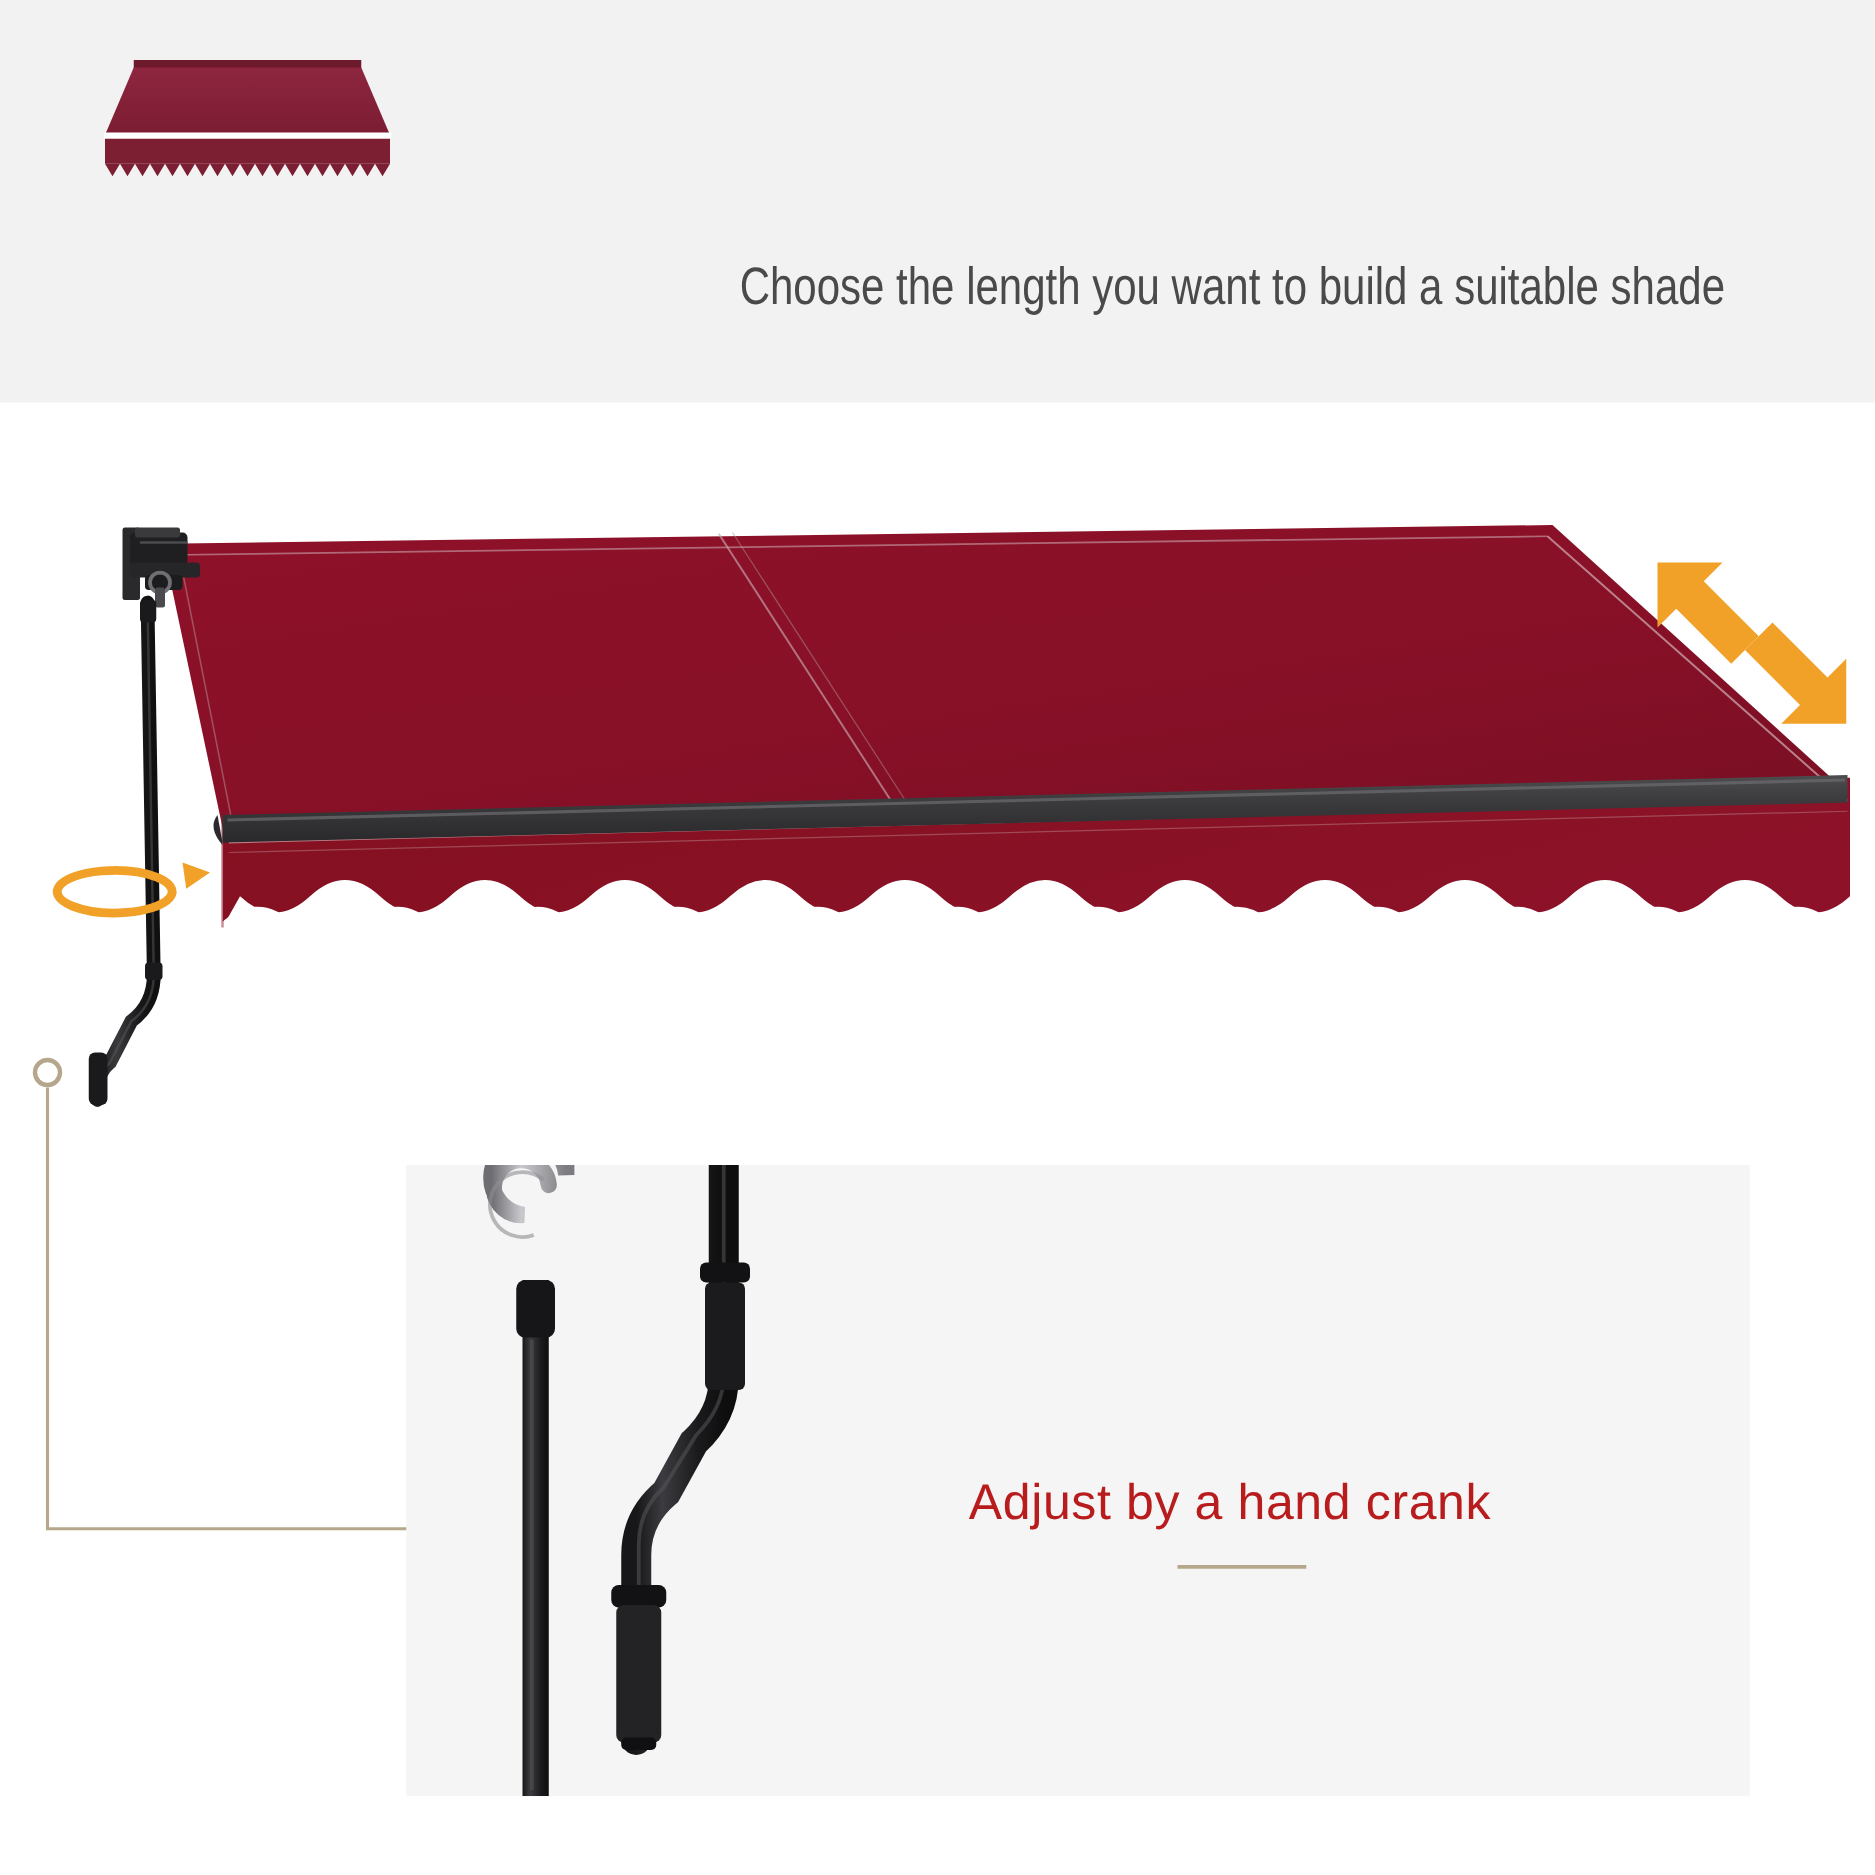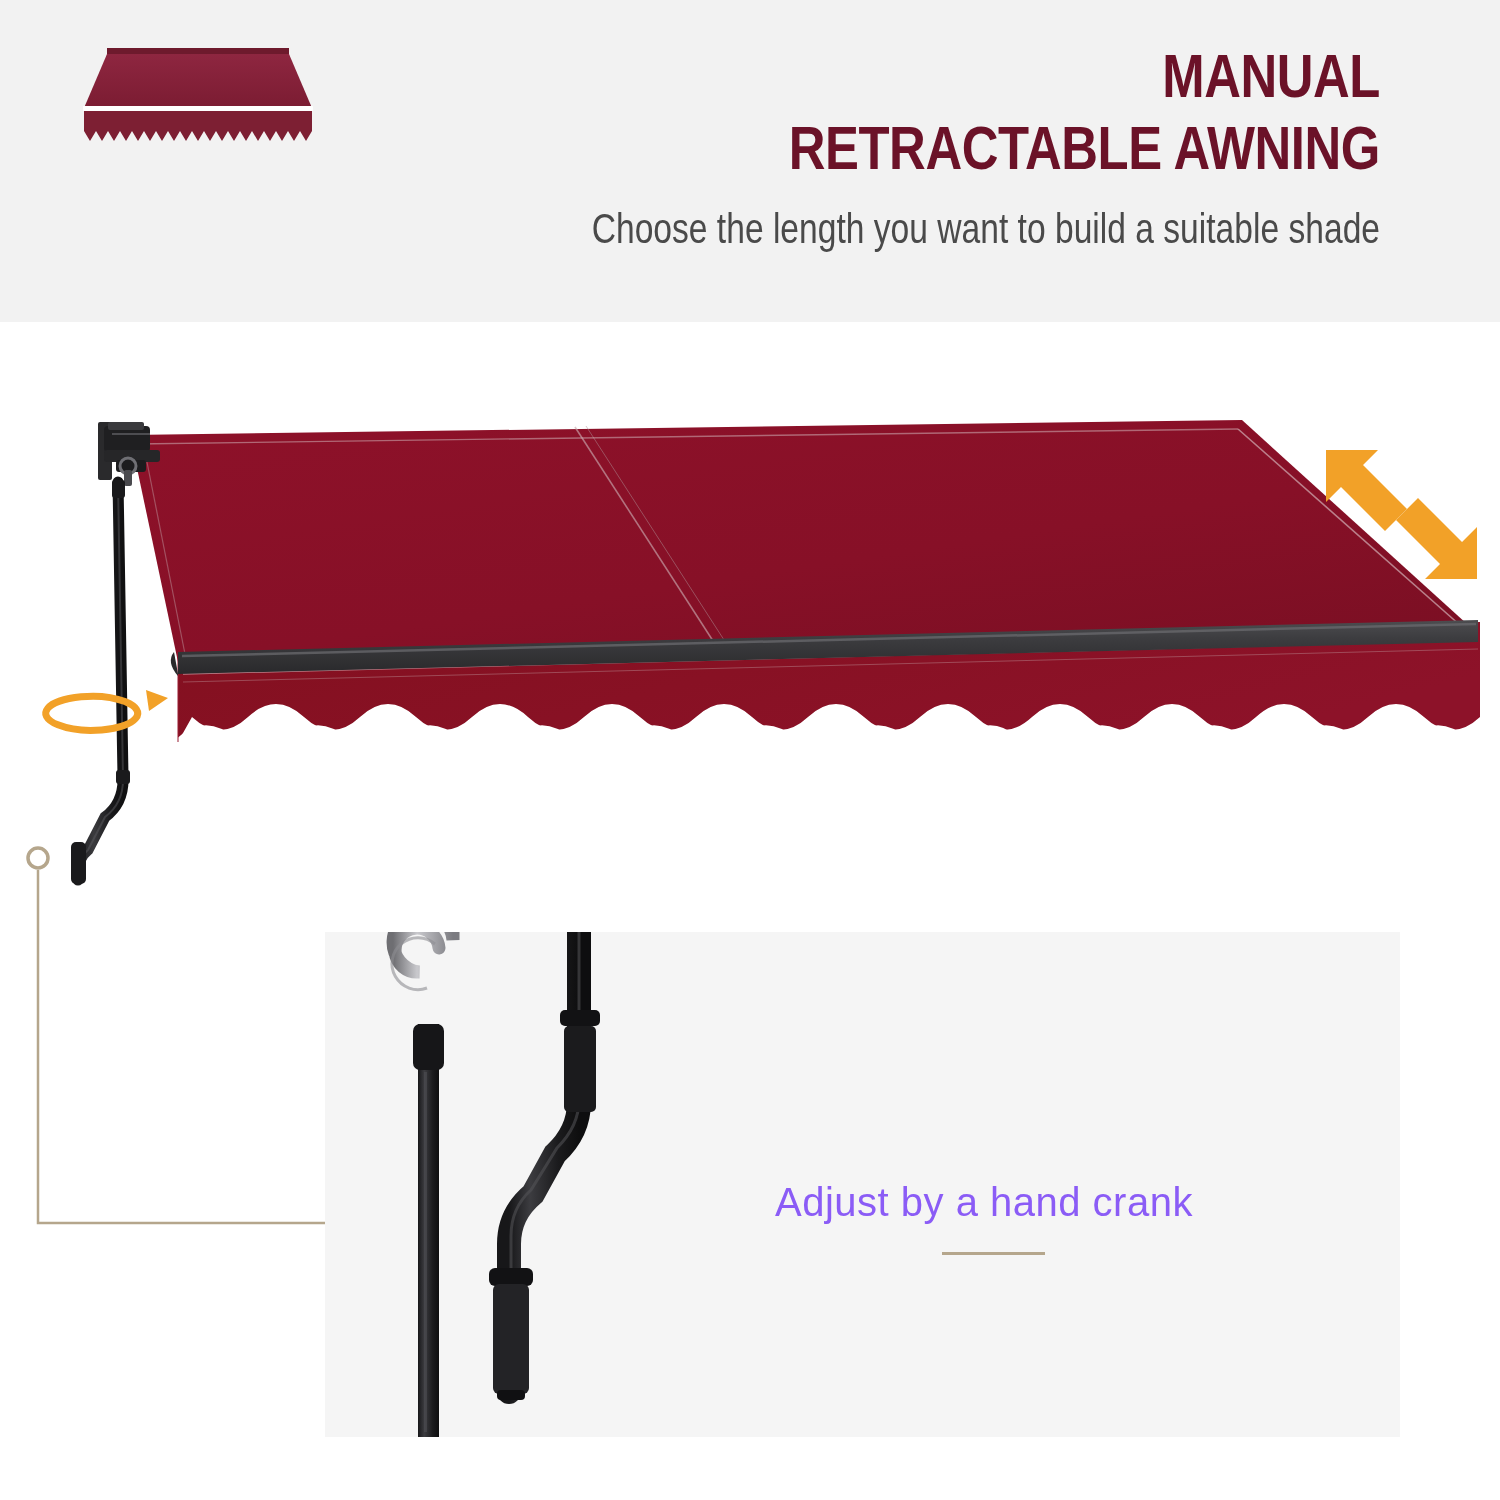--- a/index.html
+++ b/index.html
@@ -53,21 +53,21 @@
   .callout{position:absolute;left:0;top:840px;width:420px;height:400px;}
 
   
   .panel{
     position:absolute;left:325px;top:932px;width:1075px;height:505px;
     background:#f5f5f5;
     overflow:hidden;
   }
   .panel-caption{
     position:absolute;left:775px;top:1180px;width:520px;
-    color:#8b5cf6;
+    color:#b91c1c;
     font-size:40px;
     font-weight:300;
     letter-spacing:0.5px;
     white-space:nowrap;
   }
   .panel-rule{
     position:absolute;left:942px;top:1252px;width:103px;height:3px;
     background:#b5a68c;
   }
 </style>
@@ -98,24 +98,20 @@
         <path d="M6 83
                  l6 10 l6 -10 l6 10 l6 -10 l6 10 l6 -10 l6 10 l6 -10
                  l6 10 l6 -10 l6 10 l6 -10 l6 10 l6 -10 l6 10 l6 -10
                  l6 10 l6 -10 l6 10 l6 -10 l6 10 l6 -10 l6 10 l6 -10
                  l6 10 l6 -10 l6 10 l6 -10 l6 10 l6 -10 l6 10 l6 -10
                  l6 10 l6 -10 l6 10 l6 -10 l6 10 l6 -10
                  L234 83 Z" fill="#7d1f33"></path>
       </svg>
     </div>
 
-    <div class="titles">
-      <div class="title-line">MANUAL</div>
-      <div class="title-line">RETRACTABLE AWNING</div>
-    </div>
     <div class="subtitle">Choose the length you want to build a suitable shade</div>
   </div>
 
   <svg class="awning-area" viewBox="0 0 1500 610">
     <defs>
       <linearGradient id="fabTop" x1="0.1" y1="0" x2="0.95" y2="1">
         <stop offset="0%" stop-color="#8d1129"></stop>
         <stop offset="55%" stop-color="#871027"></stop>
         <stop offset="100%" stop-color="#7a0f23"></stop>
       </linearGradient>

